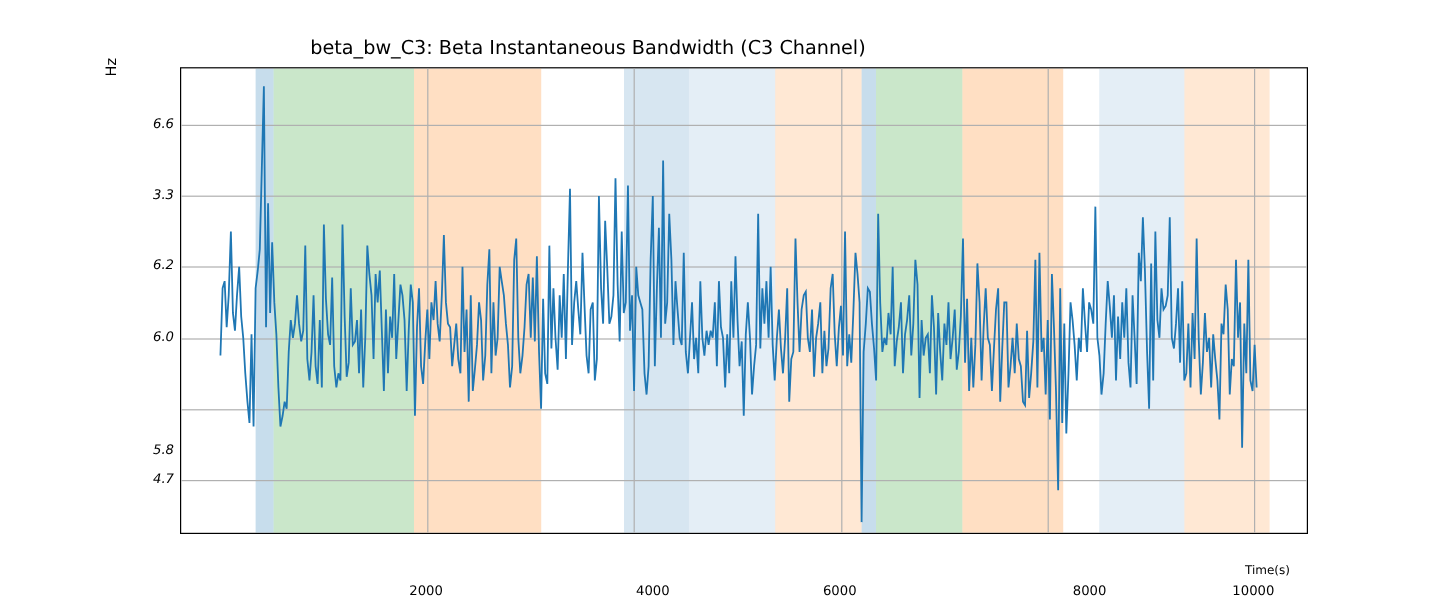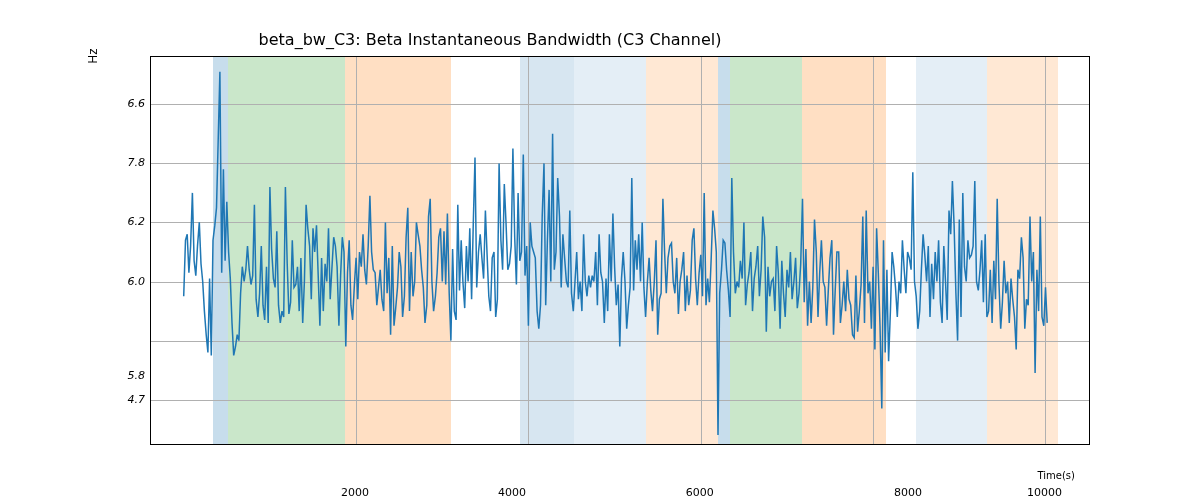--- a/index.html
+++ b/index.html
@@ -128,23 +128,23 @@
       <div class="gridline-h" style="top: 224.519px;"></div>
       <div class="gridline-h" style="top: 165.435px;"></div>
       <div class="gridline-h" style="top: 106.351px;"></div>
       <div class="gridline-h" style="top: 47.2672px;"></div>
       <svg class="linesvg" id="linesvg">
         <polyline points="32.7,239.3 34.5,183.2 36.2,177.3 37.9,215.7 39.6,189.1 41.4,135.9 43.1,203.8 44.8,218.6 46.5,189.1 48.3,165.4 50.0,206.8 51.7,224.5 53.4,254.1 55.2,277.7 56.9,295.4 58.6,221.6 60.3,298.4 62.0,183.2 63.8,168.4 65.5,150.7 67.2,82.7 68.9,14.8 70.7,215.7 72.4,112.3 74.1,203.8 75.8,144.8 77.6,195.0 79.3,221.6 81.0,265.9 82.7,298.4 84.5,289.5 86.2,277.7 87.9,283.6 89.6,236.3 91.3,209.7 93.1,224.5 94.8,212.7 96.5,189.1 98.2,212.7 100.0,227.5 101.7,218.6 103.4,147.7 105.1,242.2 106.9,260.0 108.6,236.3 110.3,189.1 112.0,248.2 113.7,262.9 115.5,209.7 117.2,265.9 118.9,130.0 120.6,192.0 122.4,221.6 124.1,230.4 125.8,174.3 127.5,248.2 129.3,265.9 131.0,254.1 132.7,260.0 134.4,130.0 136.2,206.8 137.9,257.0 139.6,245.2 141.3,183.2 143.0,230.4 144.8,227.5 146.5,209.7 148.2,254.1 149.9,200.9 151.7,265.9 153.4,224.5 155.1,147.7 156.8,171.3 158.6,189.1 160.3,242.2 162.0,171.3 163.7,195.0 165.5,168.4 167.2,218.6 168.9,268.8 170.6,200.9 172.3,254.1 174.1,206.8 175.8,224.5 177.5,171.3 179.2,242.2 181.0,209.7 182.7,180.2 184.4,189.1 186.1,209.7 187.9,268.8 189.6,218.6 191.3,180.2 193.0,195.0 194.8,289.5 196.5,215.7 198.2,183.2 199.9,248.2 201.6,262.9 203.4,227.5 205.1,200.9 206.8,242.2 208.5,195.0 210.3,209.7 212.0,177.3 213.7,212.7 215.4,227.5 217.2,189.1 218.9,138.8 220.6,195.0 222.3,212.7 224.1,215.7 225.8,248.2 227.5,230.4 229.2,212.7 230.9,242.2 232.7,254.1 234.4,165.4 236.1,236.3 237.8,200.9 239.6,277.7 241.3,189.1 243.0,268.8 244.7,251.1 246.5,230.4 248.2,195.0 249.9,209.7 251.6,260.0 253.4,239.3 255.1,180.2 256.8,150.7 258.5,254.1 260.2,195.0 262.0,239.3 263.7,224.5 265.4,165.4 267.1,177.3 268.9,189.1 270.6,212.7 272.3,230.4 274.0,265.9 275.8,248.2 277.5,159.5 279.2,141.8 280.9,224.5 282.6,254.1 284.4,239.3 286.1,215.7 287.8,180.2 289.5,171.3 291.3,224.5 293.0,174.3 294.7,227.5 296.4,156.6 298.2,236.3 299.9,283.6 301.6,192.0 303.3,254.1 305.1,262.9 306.8,147.7 308.5,233.4 310.2,183.2 311.9,224.5 313.7,251.1 315.4,189.1 317.1,224.5 318.8,171.3 320.6,242.2 322.3,165.4 324.0,100.4 325.7,230.4 327.5,195.0 329.2,177.3 330.9,200.9 332.6,221.6 334.4,153.6 336.1,197.9 337.8,239.3 339.5,254.1 341.2,200.9 343.0,195.0 344.7,260.0 346.4,242.2 348.1,106.4 349.9,183.2 351.6,212.7 353.3,127.0 355.0,165.4 356.8,212.7 358.5,206.8 360.2,189.1 361.9,91.6 363.7,180.2 365.4,227.5 367.1,135.9 368.8,203.8 370.5,195.0 372.3,97.5 374.0,218.6 375.7,189.1 377.4,268.8 379.2,165.4 380.9,189.1 382.6,195.0 384.3,200.9 386.1,254.1 387.8,271.8 389.5,248.2 391.2,159.5 393.0,106.4 394.7,248.2 396.4,183.2 398.1,132.9 399.8,224.5 401.6,76.8 403.3,212.7 405.0,195.0 406.7,121.1 408.5,159.5 410.2,230.4 411.9,177.3 413.6,200.9 415.4,224.5 417.1,230.4 418.8,153.6 420.5,236.3 422.3,254.1 424.0,224.5 425.7,195.0 427.4,242.2 429.1,224.5 430.9,254.1 432.6,177.3 434.3,224.5 436.0,239.3 437.8,218.6 439.5,230.4 441.2,218.6 442.9,224.5 444.7,195.0 446.4,248.2 448.1,177.3 449.8,215.7 451.5,224.5 453.3,265.9 455.0,221.6 456.7,254.1 458.4,177.3 460.2,224.5 461.9,156.6 463.6,209.7 465.3,248.2 467.1,227.5 468.8,289.5 470.5,221.6 472.2,195.0 474.0,224.5 475.7,271.8 477.4,248.2 479.1,230.4 480.8,121.1 482.6,233.4 484.3,183.2 486.0,212.7 487.7,177.3 489.5,224.5 491.2,165.4 492.9,230.4 494.6,260.0 496.4,224.5 498.1,200.9 499.8,233.4 501.5,254.1 503.3,224.5 505.0,183.2 506.7,277.7 508.4,242.2 510.1,236.3 511.9,141.8 513.6,195.0 515.3,236.3 517.0,200.9 518.8,189.1 520.5,186.1 522.2,224.5 523.9,236.3 525.7,200.9 527.4,257.0 529.1,224.5 530.8,212.7 532.6,195.0 534.3,254.1 536.0,218.6 537.7,248.2 539.4,233.4 541.2,183.2 542.9,171.3 544.6,221.6 546.3,248.2 548.1,215.7 549.8,197.9 551.5,239.3 553.2,135.9 555.0,248.2 556.7,221.6 558.4,245.2 560.1,203.8 561.9,153.6 563.6,171.3 565.3,195.0 567.0,378.1 568.7,236.3 570.5,212.7 572.2,183.2 573.9,186.1 575.6,212.7 577.4,233.4 579.1,260.0 580.8,121.1 582.5,195.0 584.3,236.3 586.0,224.5 587.7,230.4 589.4,203.8 591.2,221.6 592.9,165.4 594.6,248.2 596.3,227.5 598.0,215.7 599.8,195.0 601.5,254.1 603.2,221.6 604.9,209.7 606.7,189.1 608.4,239.3 610.1,212.7 611.8,159.5 613.6,180.2 615.3,274.7 617.0,209.7 618.7,239.3 620.5,224.5 622.2,221.6 623.9,254.1 625.6,189.1 627.3,215.7 629.1,271.8 630.8,203.8 632.5,236.3 634.2,260.0 636.0,212.7 637.7,230.4 639.4,195.0 641.1,242.2 642.9,224.5 644.6,200.9 646.3,251.1 648.0,236.3 649.7,206.8 651.5,141.8 653.2,245.2 654.9,192.0 656.6,268.8 658.4,224.5 660.1,265.9 661.8,230.4 663.5,162.5 665.3,195.0 667.0,260.0 668.7,215.7 670.4,183.2 672.2,224.5 673.9,230.4 675.6,268.8 677.3,233.4 679.0,200.9 680.8,183.2 682.5,277.7 684.2,233.4 685.9,195.0 687.7,195.0 689.4,265.9 691.1,248.2 692.8,224.5 694.6,254.1 696.3,212.7 698.0,242.2 699.7,248.2 701.5,277.7 703.2,280.6 704.9,218.6 706.6,274.7 708.3,254.1 710.1,227.5 711.8,159.5 713.5,265.9 715.2,153.6 717.0,236.3 718.7,224.5 720.4,271.8 722.1,209.7 723.9,292.5 725.6,171.3 727.3,215.7 729.0,268.8 730.8,351.5 732.5,183.2 734.2,295.4 735.9,212.7 737.6,304.3 739.4,254.1 741.1,195.0 742.8,209.7 744.5,230.4 746.3,260.0 748.0,224.5 749.7,236.3 751.4,183.2 753.2,212.7 754.9,236.3 756.6,195.0 758.3,200.9 760.1,212.7 761.8,115.2 763.5,224.5 765.2,239.3 766.9,271.8 768.7,254.1 770.4,212.7 772.1,177.3 773.8,197.9 775.6,224.5 777.3,189.1 779.0,260.0 780.7,206.8 782.5,242.2 784.2,195.0 785.9,224.5 787.6,183.2 789.4,245.2 791.1,265.9 792.8,189.1 794.5,224.5 796.2,262.9 798.0,153.6 799.7,177.3 801.4,124.1 803.1,168.4 804.9,236.3 806.6,283.6 808.3,162.5 810.0,260.0 811.8,135.9 813.5,209.7 815.2,224.5 816.9,183.2 818.6,200.9 820.4,197.9 822.1,189.1 823.8,124.1 825.5,224.5 827.3,233.4 829.0,212.7 830.7,183.2 832.4,245.2 834.2,177.3 835.9,260.0 837.6,254.1 839.3,212.7 841.1,265.9 842.8,203.8 844.5,242.2 846.2,141.8 847.9,224.5 849.7,271.8 851.4,245.2 853.1,203.8 854.8,236.3 856.6,224.5 858.3,265.9 860.0,221.6 861.7,242.2 863.5,260.0 865.2,292.5 866.9,212.7 868.6,221.6 870.4,180.2 872.1,200.9 873.8,271.8 875.5,242.2 877.2,248.2 879.0,159.5 880.7,224.5 882.4,195.0 884.1,316.1 885.9,212.7 887.6,254.1 889.3,159.5 891.0,260.0 892.8,268.8 894.5,230.4 896.2,265.9" class="series" style="stroke: rgb(31, 119, 180);"></polyline>
       </svg>
   </div>
 
 <div class="tick-x" style="left: 355.093px;">2000</div>
-    <div class="tick-x" style="left: 512px;">4000</div>
+    <div class="tick-x" style="left: 544px;">4000</div>
     <div class="tick-x" style="left: 699.788px;">6000</div>
     <div class="tick-x" style="left: 908px;">8000</div>
     <div class="tick-x" style="left: 1044.48px;">10000</div>
     <div class="tick-y" style="top: 398.687px;">4.7</div>
     <div class="tick-y" style="top: 349px; margin-top: 26px;">5.8</div>
     <div class="tick-y" style="top: 280.519px;">6.0</div>
     <div class="tick-y" style="top: 221.435px;">6.2</div>
-    <div class="tick-y" style="top: 162.351px;">7.8</div>
+    <div class="tick-y" style="top: 162.351px;">3.3</div>
     <div class="tick-y" style="top: 103.267px;">6.6</div>
   </div>
 
 </body></html>

